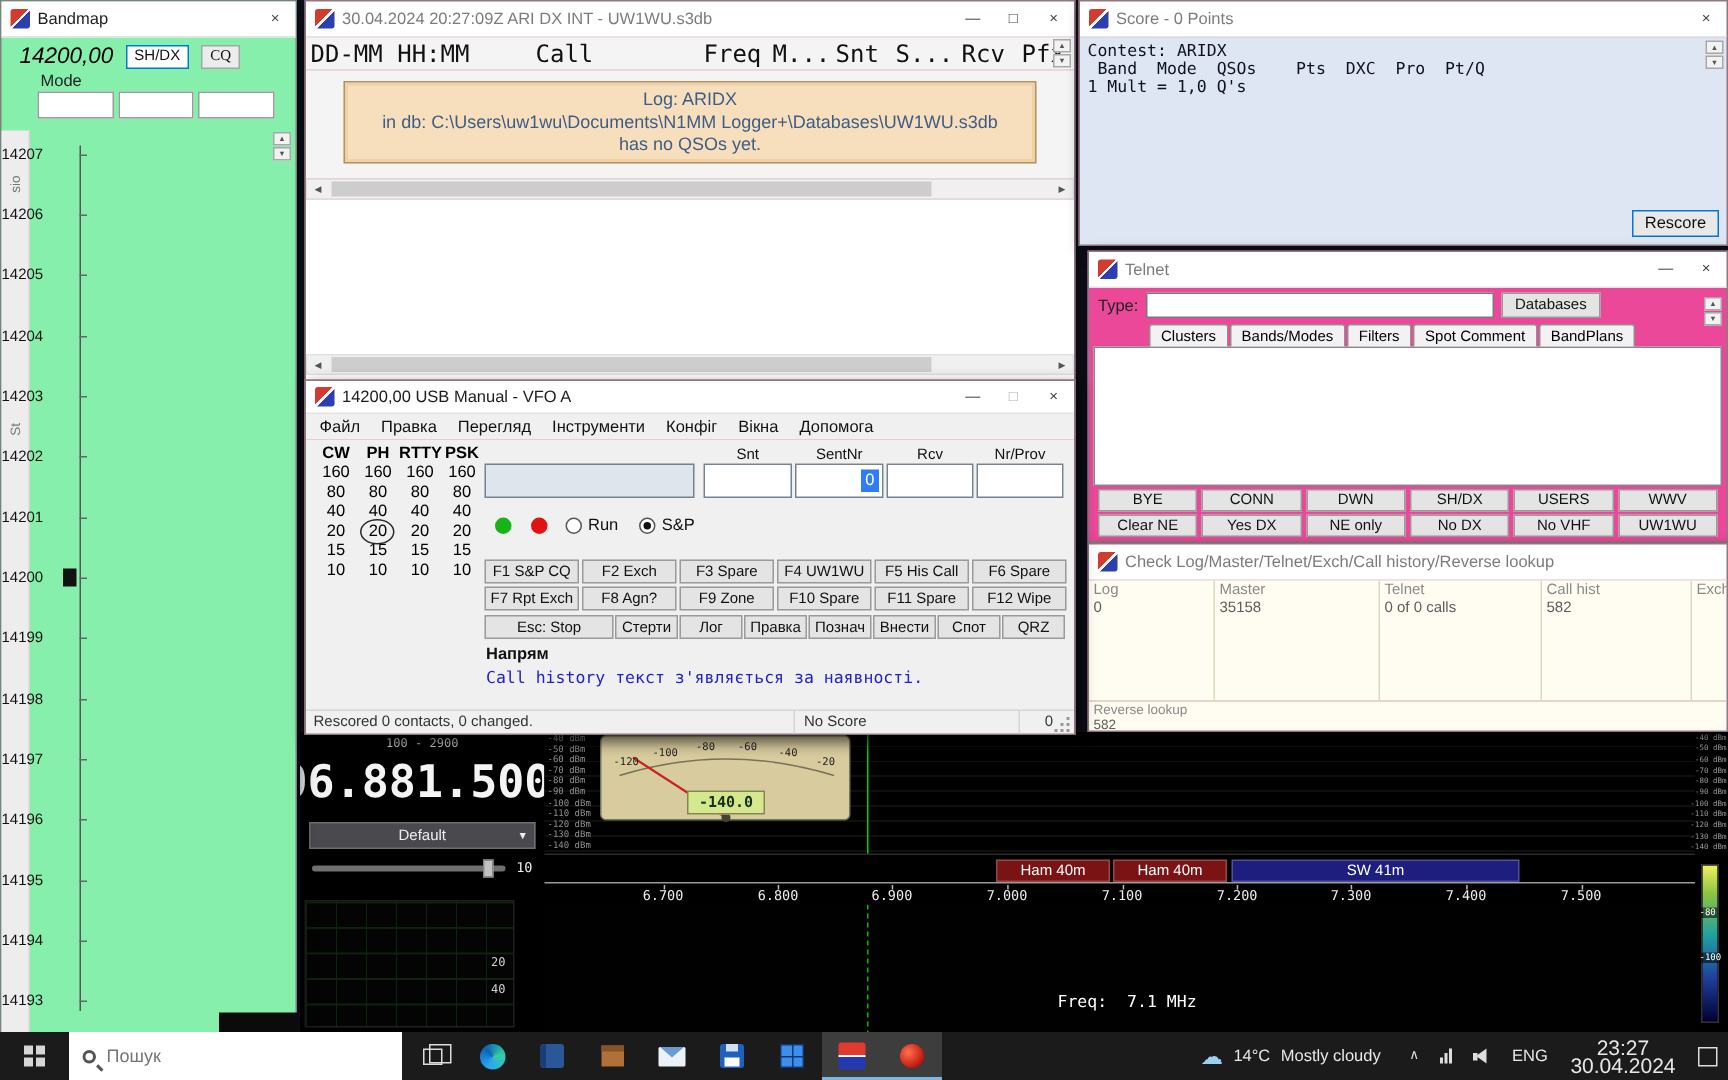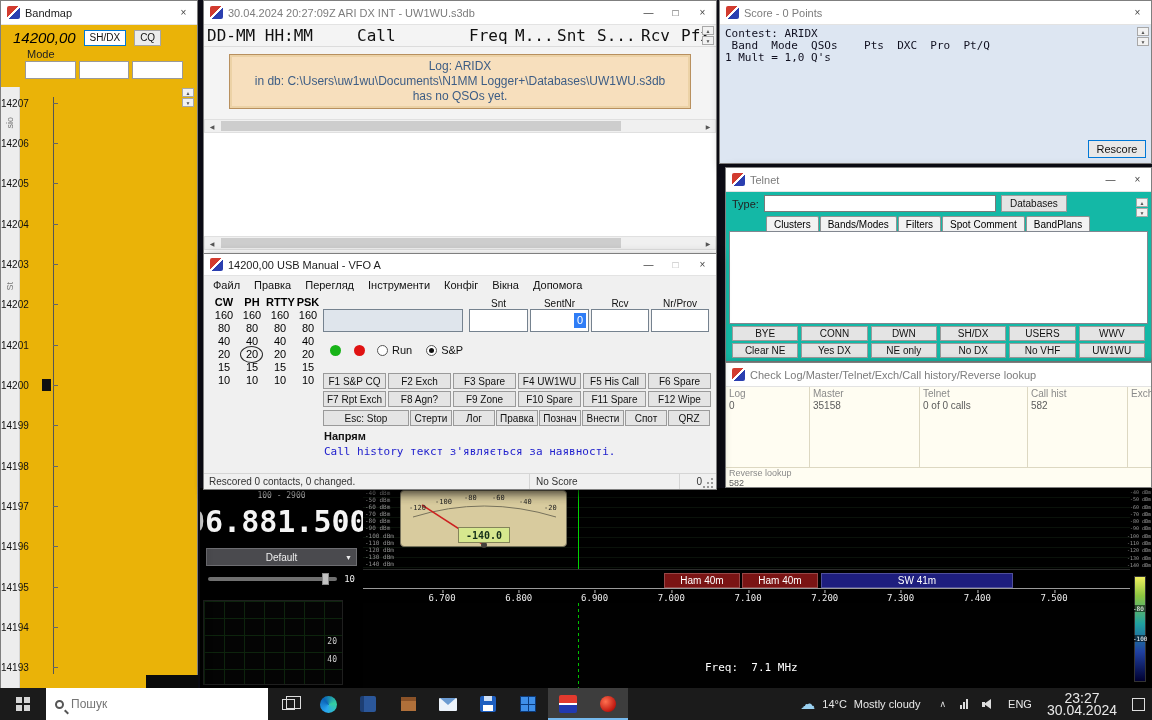--- a/index.html
+++ b/index.html
@@ -1,42 +1,42 @@
 <!DOCTYPE html>
 <html><head>
 <meta charset="utf-8">
 <style>
   * { margin:0; padding:0; box-sizing:border-box; }
   body { font-family:"Liberation Sans",sans-serif; font-size:11px; background:#000; }
   .desktop { position:relative; width:1152px; height:720px; background:#10101c; overflow:hidden; }
 
   
-  .win { position:absolute; background:#14b8a6; border:1px solid #7f7f7f; box-shadow:3px 3px 10px rgba(0,0,0,.45); }
+  .win { position:absolute; background:#ec4899; border:1px solid #7f7f7f; box-shadow:3px 3px 10px rgba(0,0,0,.45); }
   .titlebar { height:24px; background:#fff; display:flex; align-items:center; padding-left:6px; border-bottom:1px solid #e3e3e3; }
   .titlebar .wicon { width:13px; height:13px; margin-right:5px; flex:none; border-radius:2px;
                      background:linear-gradient(135deg,#d23b2f 0 46%,#ffffff 46% 54%,#2b3fb0 54%); }
   .titlebar .title { flex:1; font-size:11px; color:#1c1c1c; white-space:nowrap; overflow:hidden; }
   .titlebar.dim .title { color:#7c7c7c; }
   .winbtns { display:flex; height:100%; flex:none; }
   .winbtn { width:27px; height:100%; display:flex; align-items:center; justify-content:center; color:#444; font-size:10px; }
   .winbtn.dis { color:#b0b0b0; }
 
   .spin { position:absolute; width:12px; display:flex; flex-direction:column; gap:1px; z-index:5; }
   .spin b { height:9px; background:#f2f2f2; border:1px solid #a8a8a8; font-size:5px; color:#555;
             display:flex; align-items:center; justify-content:center; font-weight:normal; }
 
   button, .btn { background:#e4e4e4; border:1px solid #9a9a9a; font-family:"Liberation Sans",sans-serif;
                  font-size:10px; color:#111; display:flex; align-items:center; justify-content:center; }
 
   
-  .bandmap { left:0; top:0; width:198px; height:689px; background:#eab308; }
+  .bandmap { left:0; top:0; width:198px; height:689px; background:#86efac; }
   .bm-tools { margin:4px 6px 0 12px; display:flex; gap:8px; align-items:center; }
   .bm-freq { font-size:15px; font-weight:normal; font-style:italic; color:#000; }
   .bm-btn { height:16px; padding:0 5px; background:#fff; border:1px solid #0078d7; font-size:10px; }
-  .bm-btn.plain { border:1px solid #a6a6a6; background:#ececec; }
+  .bm-btn.plain { border:1px solid #a6a6a6; background:#ececec;font-family:Liberation Serif, serif; }
   .bm-mode { margin:2px 0 0 26px; color:#222; }
   .bm-inputs { margin:1px 14px 2px 24px; display:flex; gap:3px; }
   .bm-input { flex:1; height:18px; border:1px solid #9a9a9a; background:#fff; }
   .bm-edge { position:absolute; left:0; top:86px; bottom:0; width:19px; background:#ededed; border-right:1px solid #d6d6d6; }
   .bm-edge span { position:absolute; left:4px; writing-mode:vertical-rl; transform:rotate(180deg); font-size:9px; color:#777; }
   .bm-edge .e1 { top:30px; } .bm-edge .e2 { top:195px; }
   .bm-scalewrap { position:absolute; left:0; right:0; top:96px; bottom:14px; }
   .bm-axis { position:absolute; left:52px; top:0; bottom:0; width:1px; background:#555; }
   .bm-scale { position:absolute; inset:0; display:flex; flex-direction:column; justify-content:space-between; }
   .scale-row { display:flex; align-items:center; height:12px; position:relative; }

